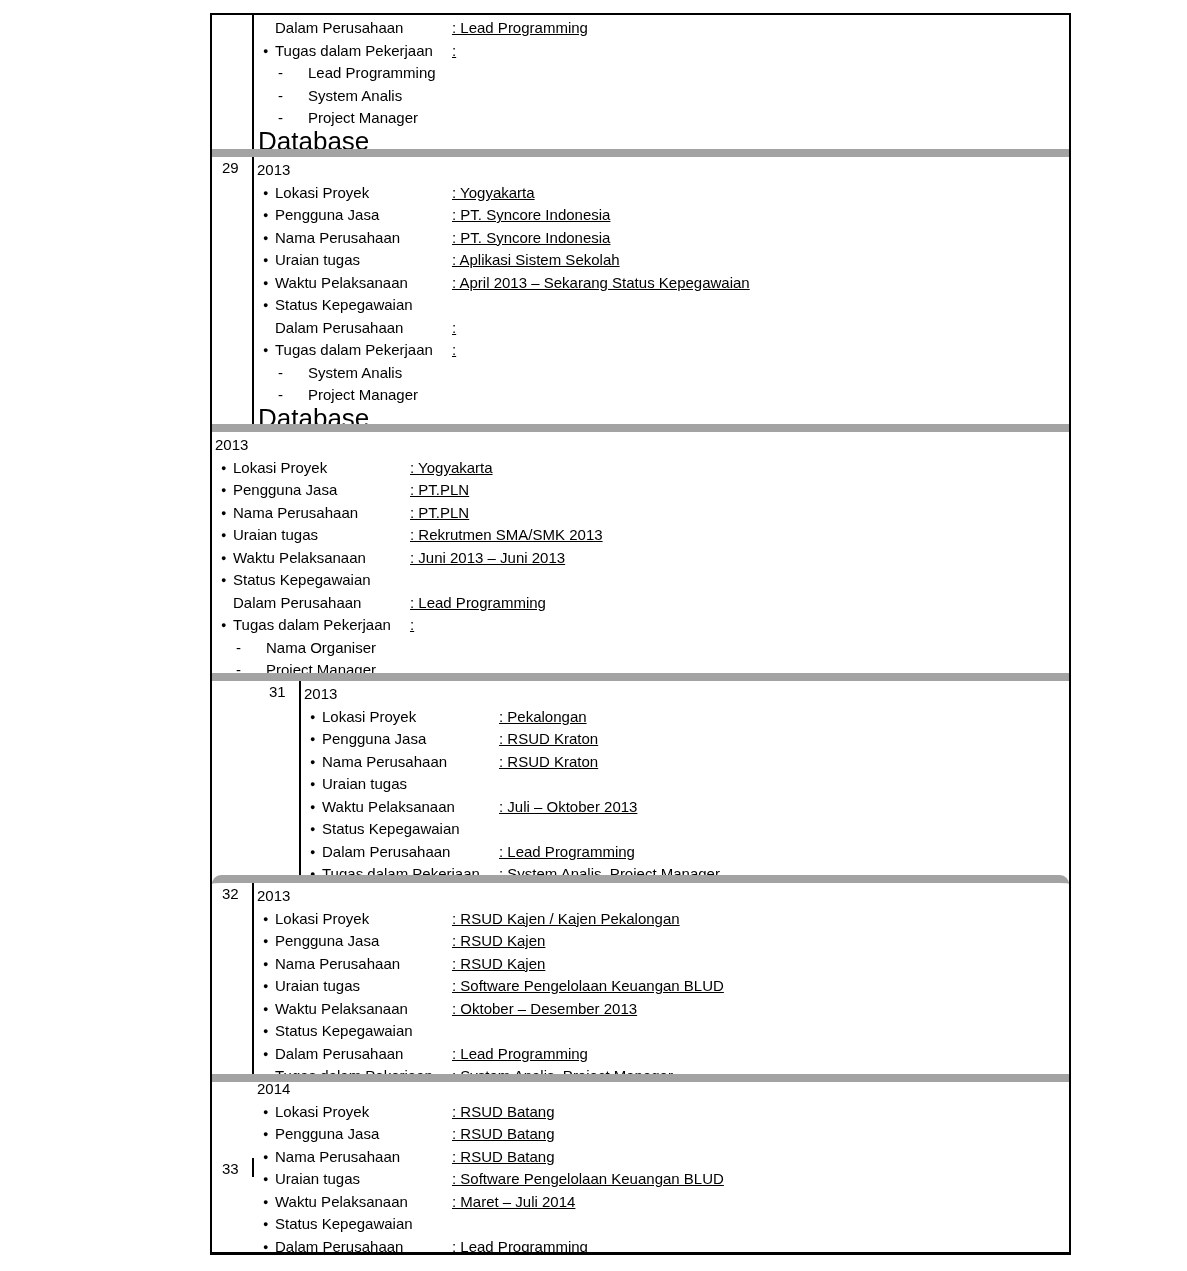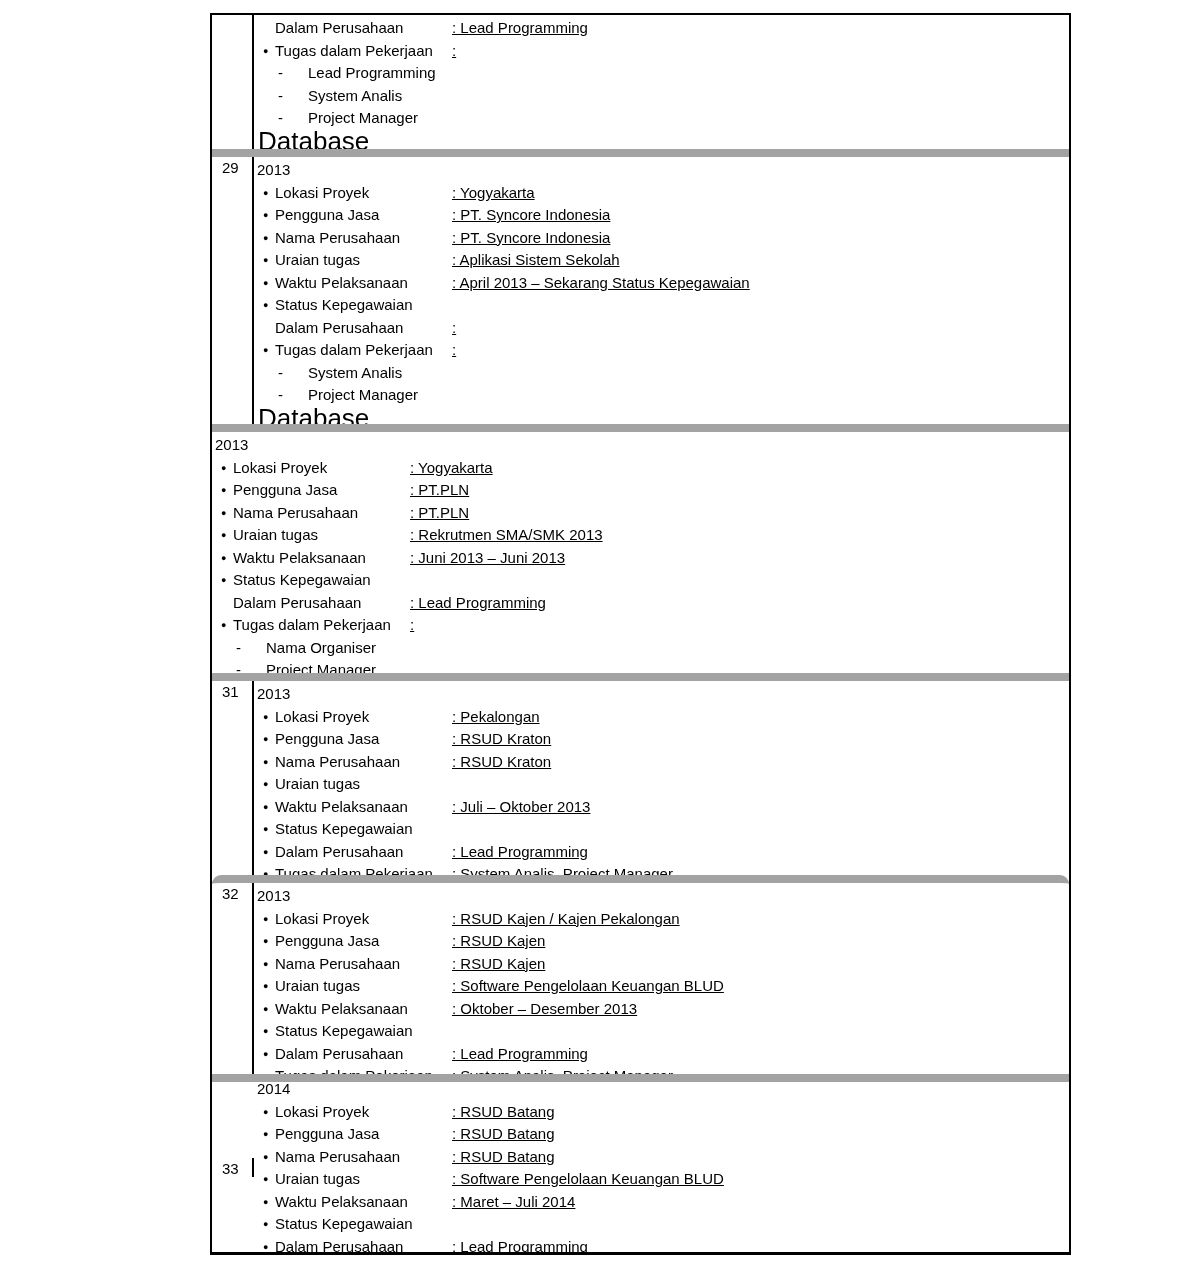--- a/index.html
+++ b/index.html
@@ -167,21 +167,21 @@
           <div class="line">
             <span class="dash">-</span>
             <span class="ditem">Nama Organiser</span>
           </div>
           <div class="line">
             <span class="dash">-</span>
             <span class="ditem">Project Manager</span>
           </div>
         </div>
       </div>
-      <div class="trow bt" style="height: 202px;">
+      <div class="trow bt" style="height: 202px; padding-left: 47px;">
         <div class="num-cell">31</div>
         <div class="content-cell">
           <div class="line">
             <span class="year">2013</span>
           </div>
           <div class="line">
             <span class="b">●</span>
             <span class="lbl">Lokasi Proyek</span>
             <span class="val">: Pekalongan</span>
           </div>

